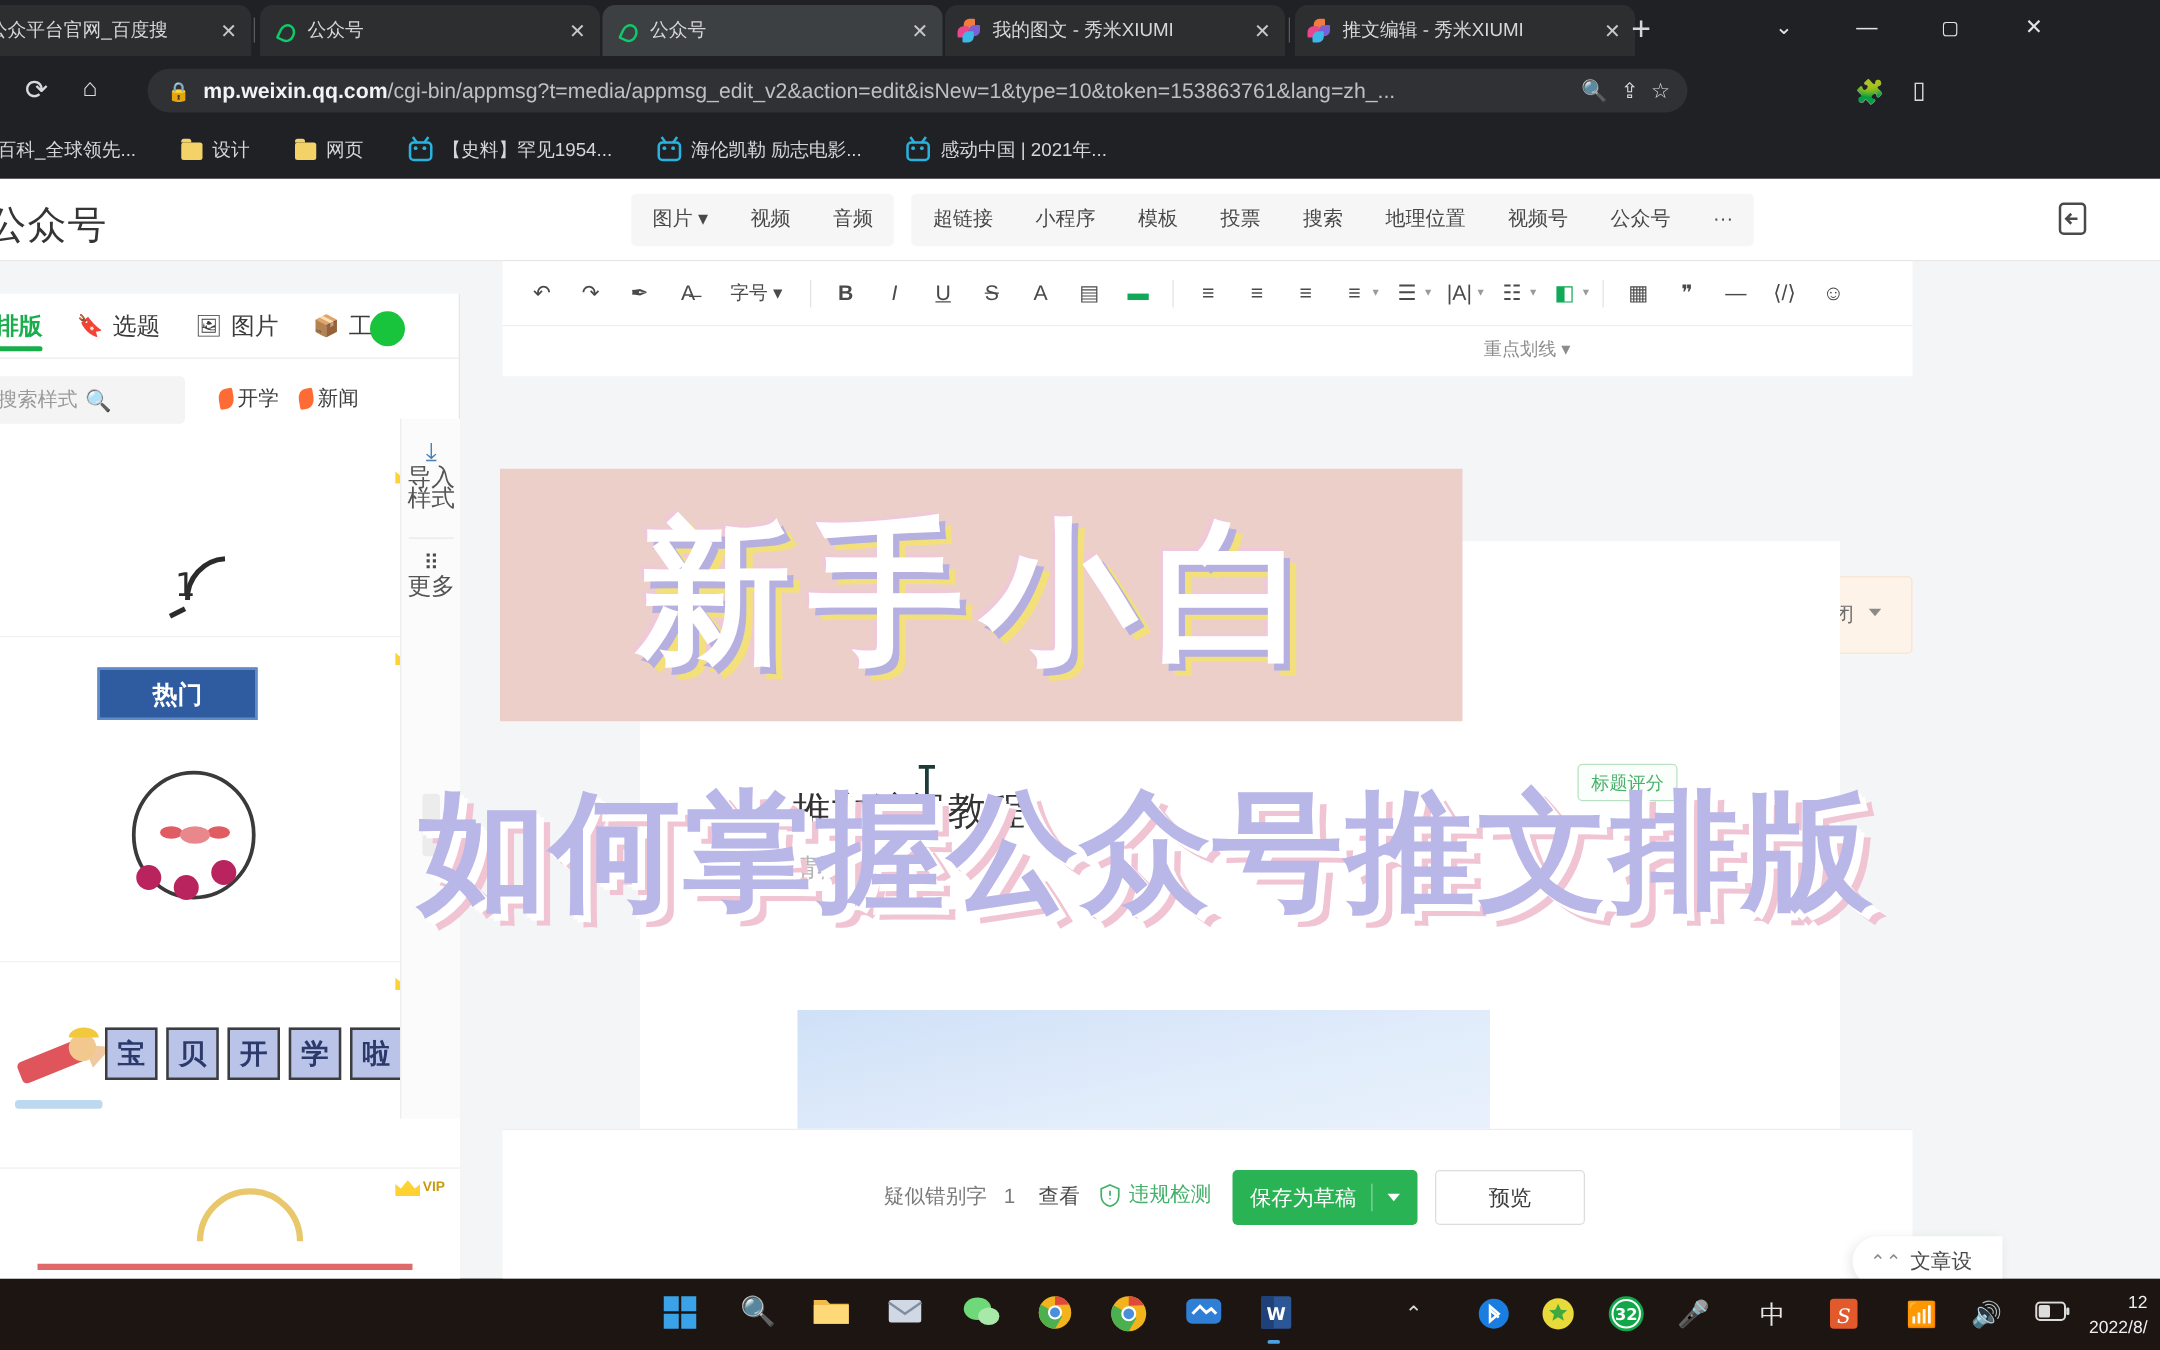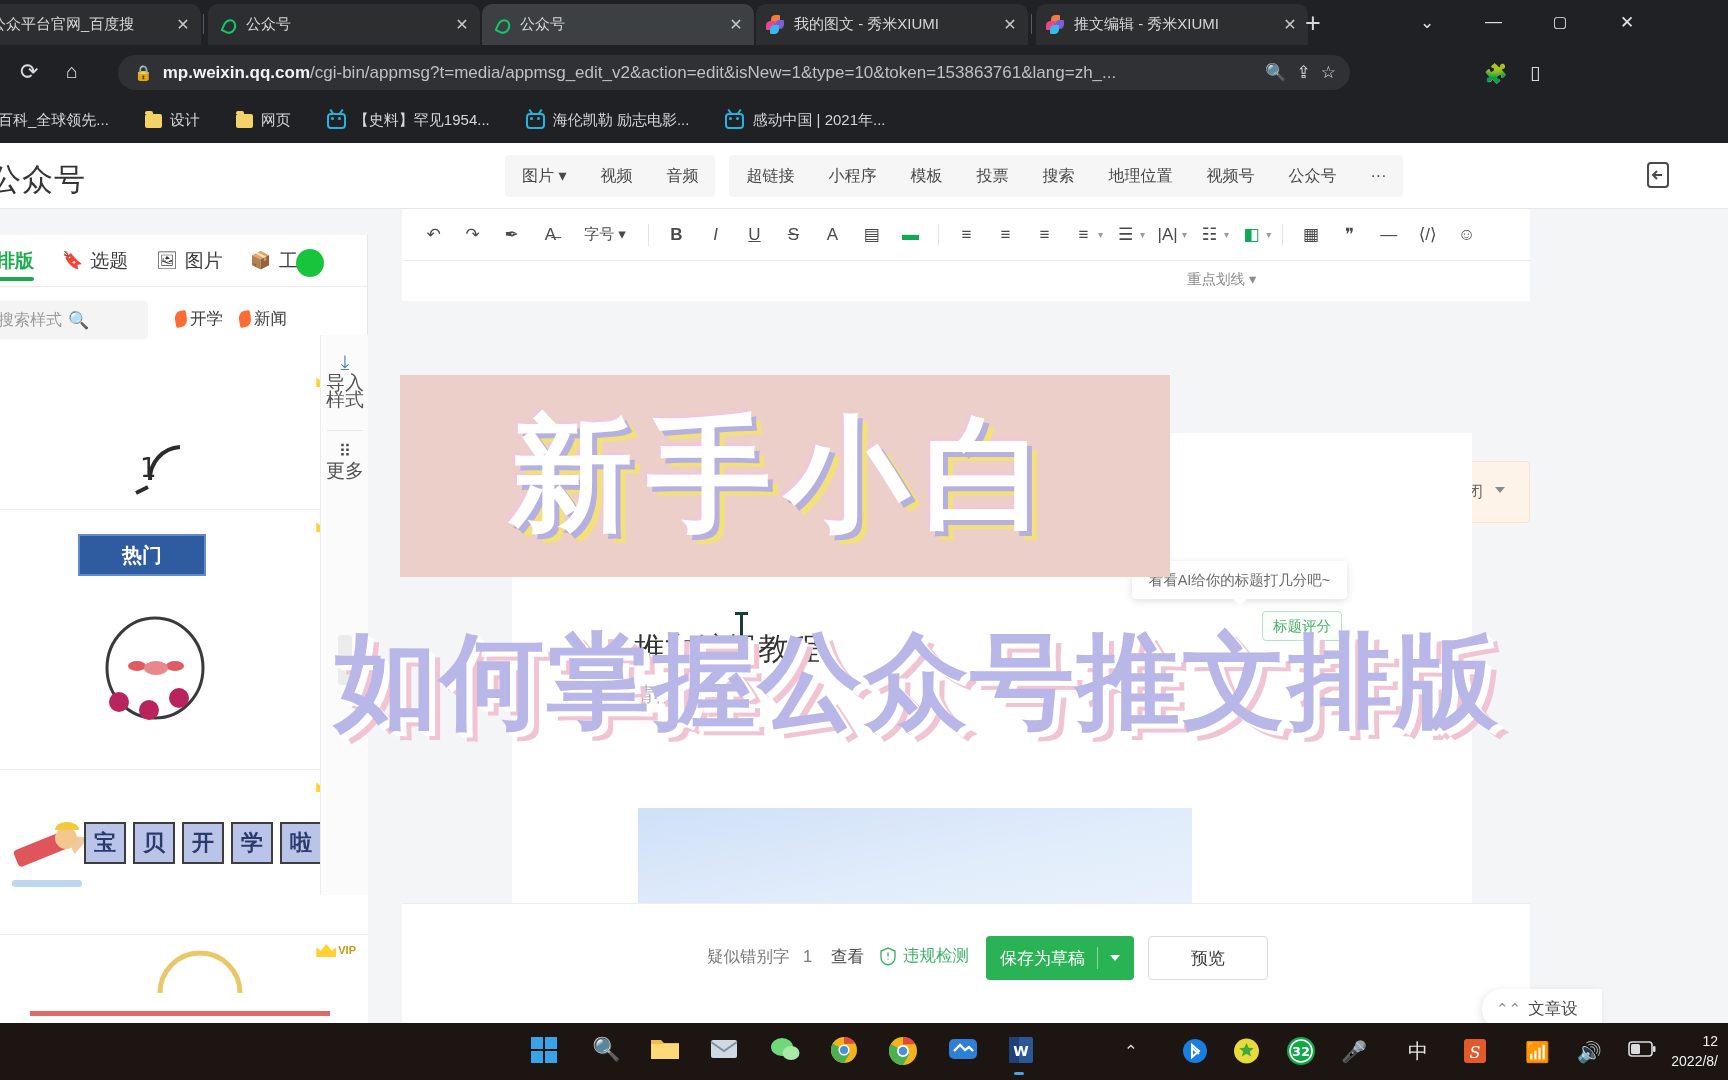--- a/index.html
+++ b/index.html
@@ -367,23 +367,20 @@
       <span class="zoomcaret"></span>
     </div>
 
     <div class="editor">
       <div class="doc-title">推文编辑教程</div>
       <div class="caret"></div>
       <div class="doc-author">请输入作者</div>
       <div class="banner-img"></div>
     </div>
 
-    <div class="ai-tip">
-      <span>看看AI给你的标题打几分吧~</span>
-    </div>
     <div class="score-btn">标题评分</div>
 
     <div class="risk-tip">
       <span>群发前检测，尽早规避违规风险</span>
     </div>
 
     <div class="bottombar">
       <div class="typo">
         <span>疑似错别字</span>
         <span style="margin-left:9px;">1</span>

